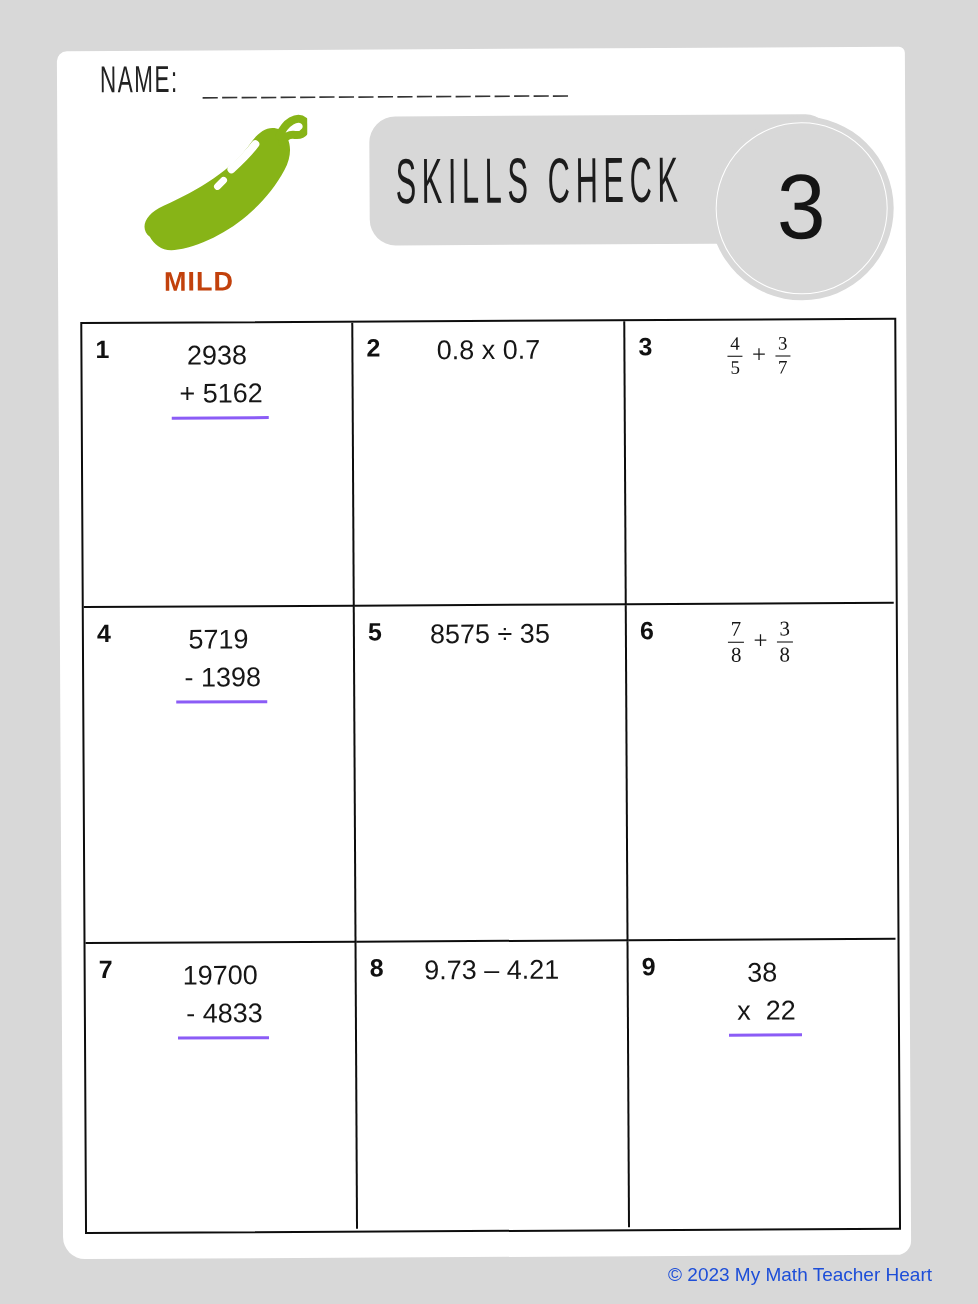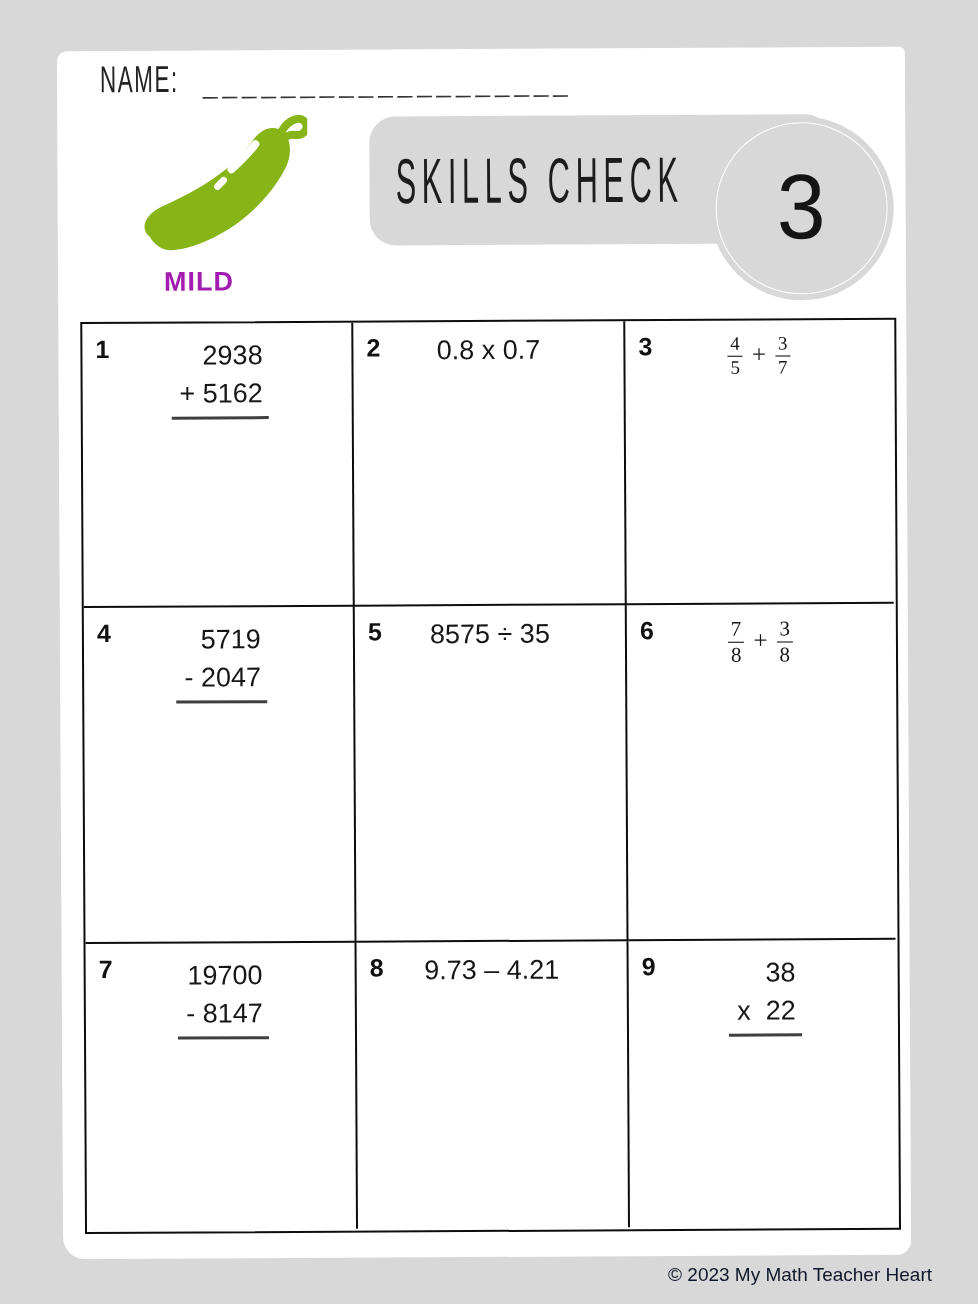--- a/index.html
+++ b/index.html
@@ -36,21 +36,21 @@
   }
   .name-line {
     font-size:26px; letter-spacing:5px; color:#333;
     white-space:pre; margin-left:-16px;
   }
 
   
   .pepper-wrap { position:absolute; left:78px; top:64px; width:172px; height:150px; }
   .mild-label {
     position:absolute; left:106px; top:216px;
-    font-size:27px; font-weight:700; letter-spacing:1px; color:#a21caf;text-align:center;
+    font-size:27px; font-weight:700; letter-spacing:1px; color:#c2410c;text-align:center;
   }
 
   
   .banner {
     position:absolute; left:312px; top:67px;
     width:462px; height:129px;
     background:#d8d8d8;
     border-radius:26px;
     display:flex; align-items:center;
     padding-left:26px;
@@ -94,44 +94,44 @@
 
   .pnum {
     position:absolute; left:13px; top:11px;
     font-size:25px; font-weight:700; color:#111;
   }
   .content {
     position:absolute; left:0; right:0; top:13px;
     text-align:center;
     font-size:27px; color:#161616;
   }
-  .stack-box { display:inline-block; text-align:right; }
+  .stack-box { display:inline-block; }
   .stack-box .line { white-space:pre; line-height:38px; }
   .op-line {
     display:inline-block;
-    border-bottom:3px solid #404040;
+    border-bottom:3px solid #8b5cf6;
     padding:0 6px 4px 8px;
     margin-right:-6px;
   }
 
   .fracs {
     display:flex; justify-content:center; align-items:center; gap:9px;
     font-family:"Liberation Serif", serif;
   }
   .frac { display:inline-flex; flex-direction:column; align-items:center; line-height:1.08; }
   .fracs-sm .frac { font-size:19px; }
   .fracs-lg .frac { font-size:21px; }
   .fn { border-bottom:1.6px solid #000; padding:0 3px 1px; }
   .fd { padding-top:1px; }
   .plus { font-size:25px; padding-bottom:2px; }
 
   
   .footer {
     position:absolute; top:1264px; right:46px;
-    font-size:19px; color:#0f172a;
+    font-size:19px; color:#1d4ed8;
   }
 </style>
 </head>
 <body>
 
 <div class="page">
 
   <div class="name-row">
     <span class="name-label">NAME:</span>
     <span class="name-line">___________________</span>
@@ -185,21 +185,21 @@
             <span class="fd">7</span>
           </span>
       </div>
     </div>
 
     <div class="cell bdr-r bdr-b">
       <span class="pnum">4</span>
       <div class="content">
         <div class="stack-box">
           <div class="line">5719</div>
-          <div class="line"><span class="op-line">- 2047</span></div>
+          <div class="line"><span class="op-line">- 1398</span></div>
         </div>
       </div>
     </div>
 
     <div class="cell bdr-r bdr-b">
       <span class="pnum">5</span>
       <div class="content">8575 ÷ 35</div>
     </div>
 
     <div class="cell bdr-b">
@@ -215,21 +215,21 @@
             <span class="fd">8</span>
           </span>
       </div>
     </div>
 
     <div class="cell bdr-r">
       <span class="pnum">7</span>
       <div class="content">
         <div class="stack-box">
           <div class="line">19700</div>
-          <div class="line"><span class="op-line">- 8147</span></div>
+          <div class="line"><span class="op-line">- 4833</span></div>
         </div>
       </div>
     </div>
 
     <div class="cell bdr-r">
       <span class="pnum">8</span>
       <div class="content">9.73 – 4.21</div>
     </div>
 
     <div class="cell">

